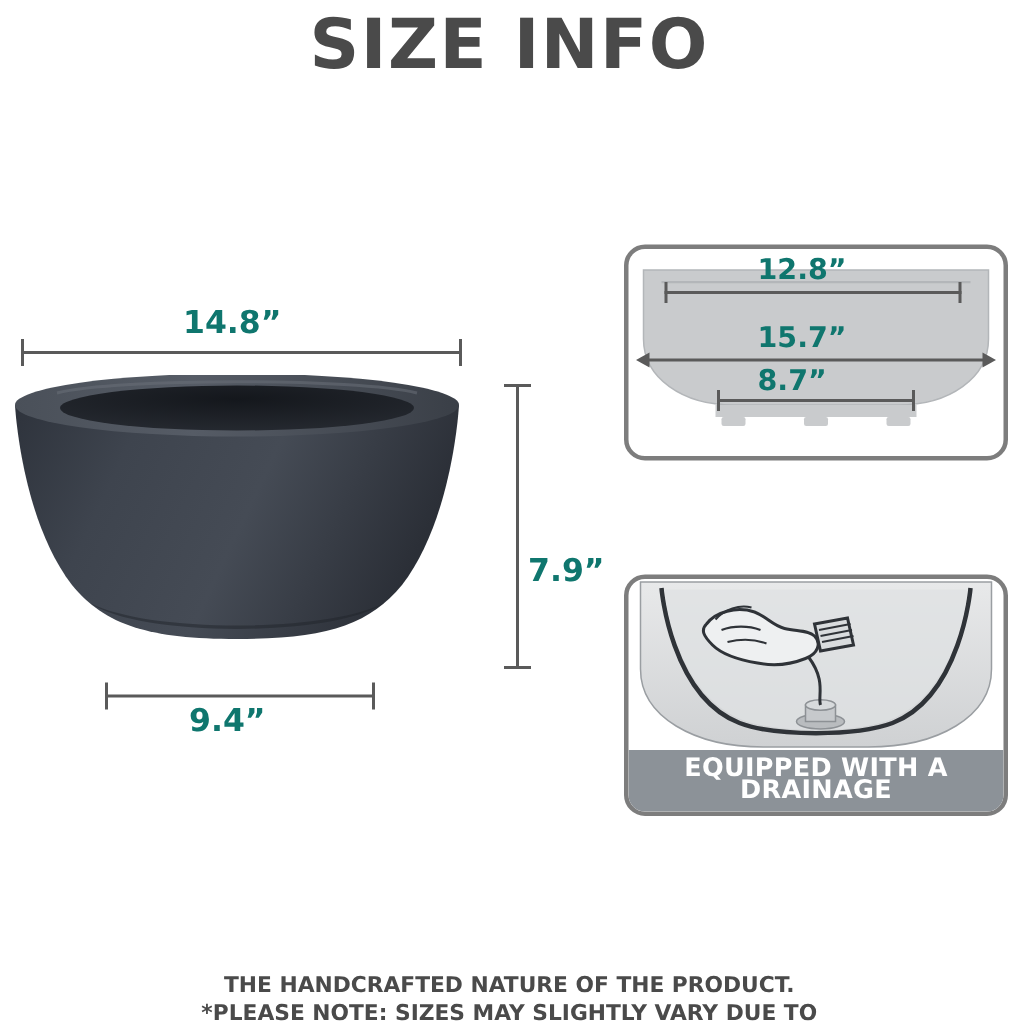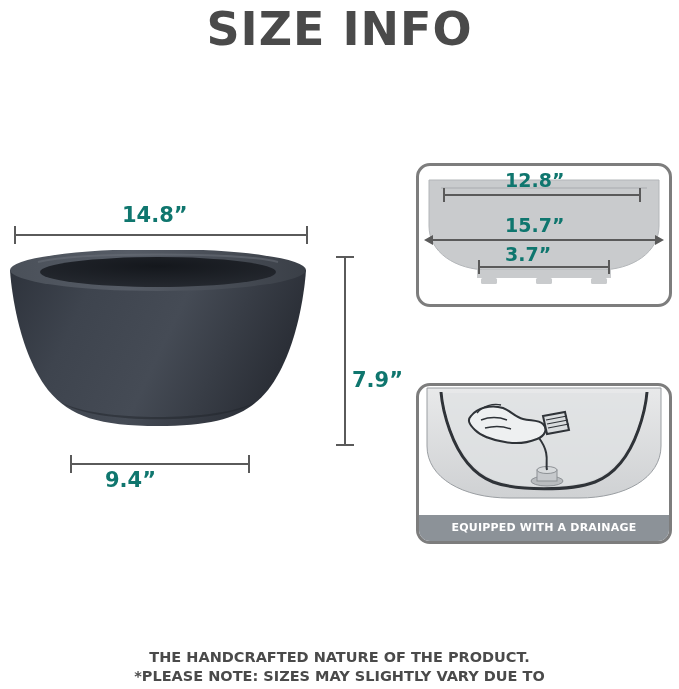--- a/index.html
+++ b/index.html
@@ -81,21 +81,21 @@
     overflow: hidden;
   }
   #panel-top { left: 416px; top: 163px; width: 256px; height: 144px; }
   #panel-bottom { left: 416px; top: 383px; width: 256px; height: 161px; }
 
   .caption-bar {
     position: absolute;
     left: 0; right: 0; bottom: 0;
     background: #8c9298;
     color: #ffffff;
-    font-size: 11px;
+    font-size: 17px;
     font-weight: bold;
     text-align: center;
     line-height: 15px;
     padding: 5px 4px 6px 4px;
     letter-spacing: 0.2px;
     font-family: "DejaVu Sans", sans-serif;
   }
 
   
   .footnote {
@@ -154,21 +154,21 @@
     </svg>
 
     <div class="dimline v" style="left:344px; top:256px; height:190px;"></div>
     <div class="tick h" style="left:336px; top:256px; width:18px;"></div>
     <div class="tick h" style="left:336px; top:444px; width:18px;"></div>
     <div class="dimlabel" style="left:352px; top:337px;margin-top:31px;">7.9”</div>
 
     <div class="dimline h" style="left:70px; top:463px; width:180px;"></div>
     <div class="tick v" style="left:70px; top:455px; height:18px;"></div>
     <div class="tick v" style="left:248px; top:455px; height:18px;"></div>
-    <div class="dimlabel" style="left:105px; top:468px;text-align:right;">9.4”</div>
+    <div class="dimlabel" style="left:126px; top:468px;text-align:right;">9.4”</div>
   </div>
 
   <div class="panel" id="panel-top">
     <svg width="250" height="138" viewBox="0 0 250 138">
 
       <path d="M10,14 L240,14 L240,60 C240,86 214,104 180,104 L70,104 C36,104 10,86 10,60 Z" fill="#c9cbcd" stroke="#b3b6b9" stroke-width="1"></path>
 
       <path d="M22,22 L228,22" stroke="#b3b6b9" stroke-width="1.5" fill="none"></path>
 
       <rect x="58" y="104" width="134" height="8" fill="#c9cbcd"></rect>
@@ -187,21 +187,21 @@
     
     <div class="dimline h" style="left:13px; top:73px; width:224px;"></div>
     <div class="arrow left" style="left:5px; top:69px;"></div>
     <div class="arrow right" style="left:236px; top:69px;"></div>
     <div class="dimlabel" style="left:86px; top:48px; font-size:19px;">15.7”</div>
 
     
     <div class="dimline h" style="left:59px; top:100px; width:132px;"></div>
     <div class="tick v" style="left:59px; top:94px; height:14px;"></div>
     <div class="tick v" style="left:189px; top:94px; height:14px;"></div>
-    <div class="dimlabel" style="left:86px; top:77px; font-size:19px;">3.7”</div>
+    <div class="dimlabel" style="left:86px; top:77px; font-size:19px;">8.7”</div>
   </div>
 
   <div class="panel" id="panel-bottom">
     <svg width="250" height="155" viewBox="0 0 250 155">
       <defs>
         <linearGradient id="potGrad" x1="0" y1="0" x2="0" y2="1">
           <stop offset="0%" stop-color="#e8e9ea"></stop>
           <stop offset="100%" stop-color="#cfd1d3"></stop>
         </linearGradient>
       </defs>

